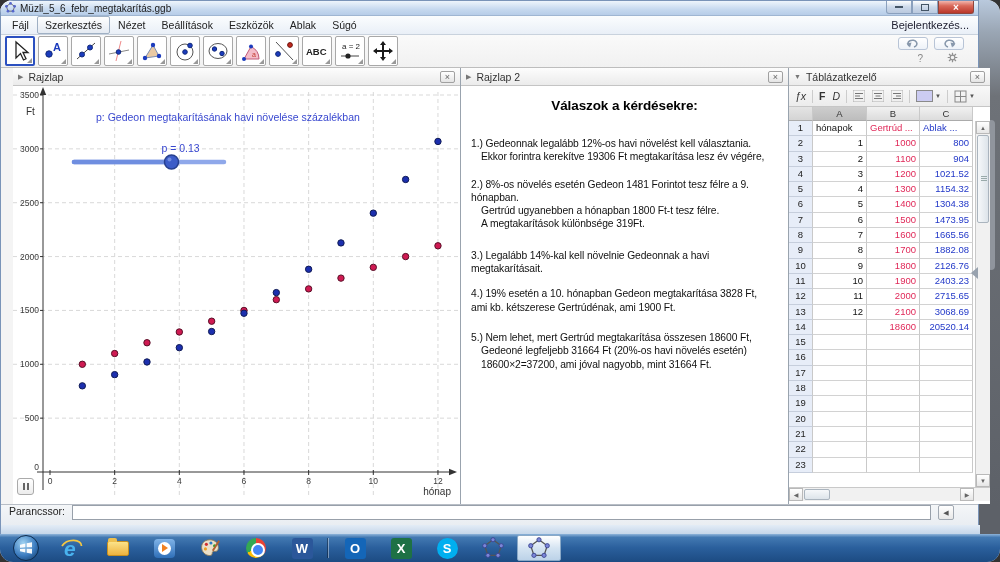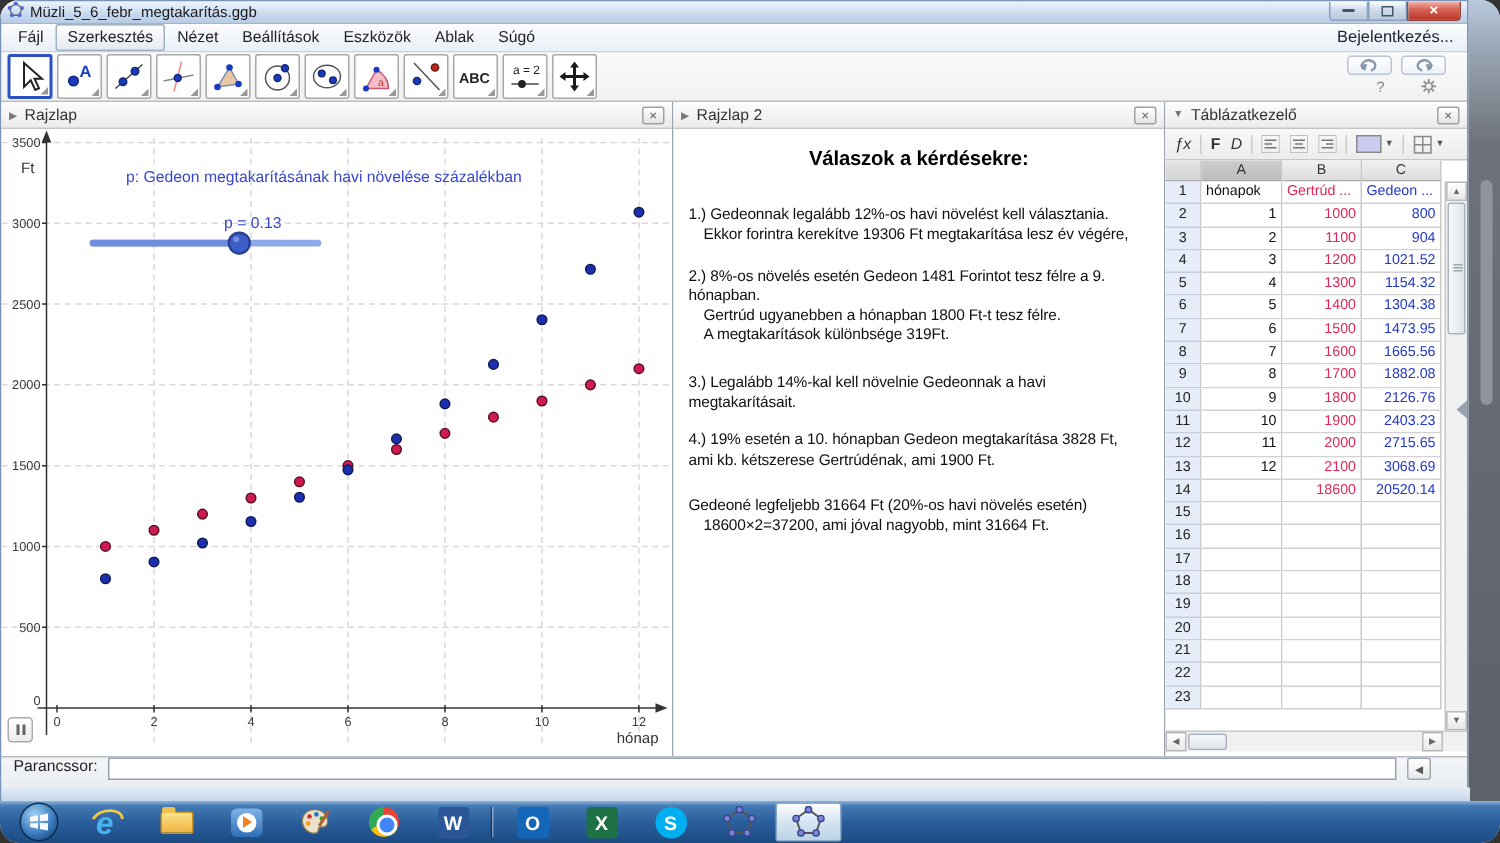--- a/index.html
+++ b/index.html
@@ -29,21 +29,21 @@
 
   .toolbar{height:33px;background:linear-gradient(#fafafa,#f1f1f1);border-bottom:1px solid #bdbdbd;display:flex;align-items:center;padding:0 4px;gap:3px;}
   .tool{width:30px;height:30px;background:#fff;border:1px solid #a8a8a8;border-radius:2px;position:relative;display:flex;align-items:center;justify-content:center;}
   .tool.selected{border:2px solid #2b50c0;}
   .tool .dd{position:absolute;right:1px;bottom:1px;width:0;height:0;border-left:5px solid transparent;border-bottom:5px solid #999;}
   .tb-right{margin-left:auto;display:flex;flex-direction:column;align-items:flex-end;gap:2px;padding-right:10px;}
   .ur{display:flex;gap:6px;}
   .ur button{width:30px;height:13px;border:1px solid #b8c4d6;border-radius:3px;background:linear-gradient(#fff,#eef2f8);display:flex;align-items:center;justify-content:center;}
   .hg{display:flex;gap:24px;padding-right:6px;font-size:10px;color:#888;align-items:center;}
 
-  .panels{position:absolute;top:67px;left:0;width:977px;height:436px;display:flex;}
+  .panels{position:absolute;top:67px;left:12px;width:977px;height:436px;display:flex;}
   .panel{position:relative;background:#fff;border-right:1px solid #99a3ae;height:436px;}
   #panel-plot{width:448px;}
   #panel-answers{width:328px;}
   #panel-sheet{flex:1;border-right:none;}
   .phdr{height:18px;background:linear-gradient(#fdfdfd,#ebebeb);border-bottom:1px solid #c4c4c4;display:flex;align-items:center;padding:0 5px;font-size:10.5px;color:#333;gap:5px;}
   .tri{font-size:7px;color:#777;}
   .pclose{margin-left:auto;width:15px;height:12px;border:1px solid #a0a0a0;border-radius:2px;background:linear-gradient(#fff,#e4e4e4);font-size:9px;line-height:10px;text-align:center;color:#666;}
 
   
   #plot-svg{position:absolute;top:18px;left:0;}
@@ -390,20 +390,21 @@
                 <div>A megtakarítások különbsége 319Ft.</div>
               </div>
               <div class="ans-p hang" style="margin-top: 18px;">
                 <div>3.) Legalább 14%-kal kell növelnie Gedeonnak a havi megtakarításait.</div>
               </div>
               <div class="ans-p" style="margin-top: 12px;">
                 <div>4.) 19% esetén a 10.  hónapban Gedeon megtakarítása 3828 Ft,</div>
                 <div>ami kb. kétszerese Gertrúdénak, ami 1900 Ft.</div>
               </div>
               <div class="ans-p hang" style="margin-top: 17px;">
+                <div>5.) Nem lehet, mert Gertrúd megtakarítása összesen 18600 Ft,</div>
                 <div>Gedeoné legfeljebb 31664 Ft (20%-os havi növelés esetén)</div>
                 <div>18600×2=37200, ami jóval nagyobb, mint 31664 Ft.</div>
               </div>
             </div>
         </div>
       </div>
 
       <div class="panel" id="panel-sheet">
         <div class="phdr">
           <span class="tri">▼</span>
@@ -462,21 +463,21 @@
             </button>
         </div>
         <div id="sheet-grid">
             <div class="sc h corner"></div>
             <div class="sc h sel">A</div>
             <div class="sc h">B</div>
             <div class="sc h">C</div>
             <div class="sc rn">1</div>
             <div class="sc lft">hónapok</div>
             <div class="sc lft" style="color: rgb(224, 40, 88);">Gertrúd ...</div>
-            <div class="sc lft" style="color: rgb(34, 56, 200);">Gedeon ...</div>
+            <div class="sc lft" style="color: rgb(34, 56, 200);">Ablak ...</div>
             <div class="sc rn">2</div>
             <div class="sc ">1</div>
             <div class="sc " style="color: rgb(224, 40, 88);">1000</div>
             <div class="sc " style="color: rgb(34, 56, 200);">800</div>
             <div class="sc rn">3</div>
             <div class="sc ">2</div>
             <div class="sc " style="color: rgb(224, 40, 88);">1100</div>
             <div class="sc " style="color: rgb(34, 56, 200);">904</div>
             <div class="sc rn">4</div>
             <div class="sc ">3</div>

